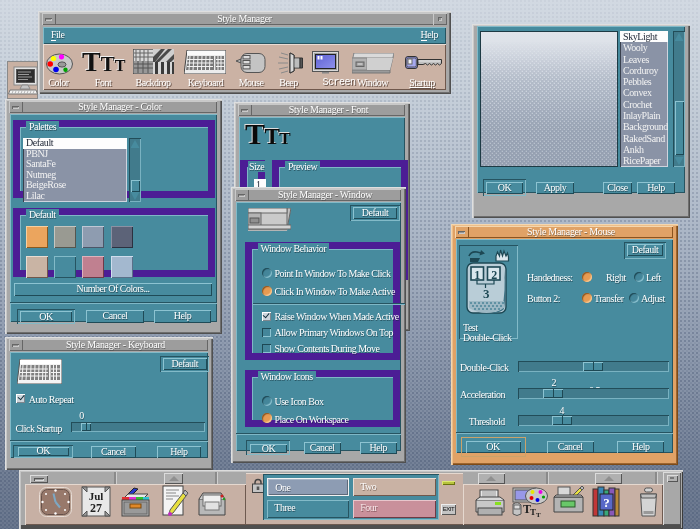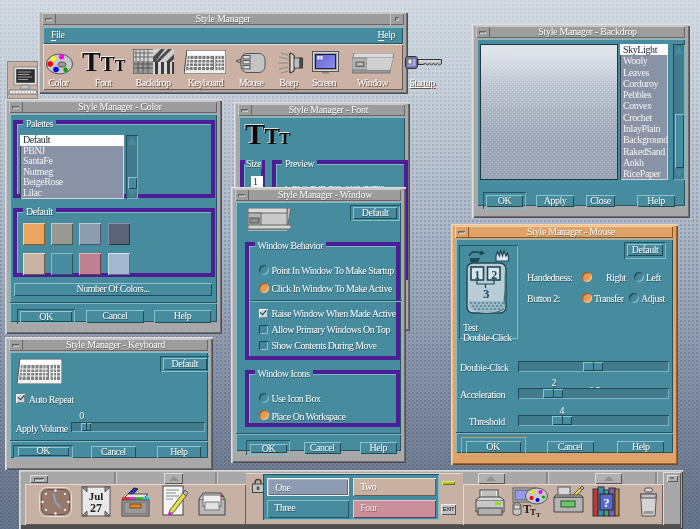--- a/index.html
+++ b/index.html
@@ -7,21 +7,21 @@
 #desk:before{content:"";position:absolute;inset:0;background-image:radial-gradient(circle at 1px 1px,#54637e 30%,transparent 36%);background-size:4px 4px;background-position:2px 2px;-webkit-mask-image:linear-gradient(180deg,transparent 55%,rgba(0,0,0,.3) 80%,rgba(0,0,0,.42) 100%);}
 .win{position:absolute;background:#a8a8a8;box-shadow:inset 1px 1px 0 #dfdfdf,inset 2px 2px 0 #c8c8c8,inset -1px -1px 0 #505050,inset -2px -2px 0 #6e6e6e;padding:2px 5px 6px 5px;}
 .tbar{position:relative;height:12px;padding-left:13px;background:#9d9d9d;box-shadow:inset 1px 1px 0 #c9c9c9,inset -1px -1px 0 #666;color:#fff;text-align:center;font-size:10px;line-height:12px;letter-spacing:-0.3px;margin:0 0 1px 0;text-shadow:0.5px 0.5px 0 rgba(60,60,60,.6);}
 .tbar .mbtn{position:absolute;left:-1px;top:0;width:14px;height:12px;background:#9d9d9d;box-shadow:inset 1px 1px 0 #c9c9c9,inset -1px -1px 0 #666;}
 .tbar .mbtn:after{content:"";position:absolute;left:3px;top:5px;width:7px;height:3px;background:#949494;box-shadow:inset 1px 1px 0 #666,inset -1px -1px 0 #c9c9c9;}
 .tbar .xbtn{position:absolute;right:-1px;top:0;width:14px;height:12px;background:#9d9d9d;box-shadow:inset 1px 1px 0 #c9c9c9,inset -1px -1px 0 #666;}
 .tbar .xbtn:after{content:"";position:absolute;left:5px;top:4px;width:4px;height:4px;background:#949494;box-shadow:inset 1px 1px 0 #666,inset -1px -1px 0 #c9c9c9;}
 .body{position:relative;background:#478b9e;box-shadow:inset 1px 1px 0 #82bac8,inset -1px -1px 0 #265461;height:calc(100% - 19px);font-size:10px;letter-spacing:-0.5px;}
 .btn{position:absolute;background:#478b9e;box-shadow:inset 1px 1px 0 #8cc3d1,inset -1px -1px 0 #1f4b57;color:#fff;font-size:10px;letter-spacing:-0.5px;text-align:center;text-shadow:0.5px 0.5px 0 rgba(15,40,50,.6);}
 .ring{position:absolute;box-shadow:inset 1px 1px 0 #265461,inset -1px -1px 0 #82bac8;}
-.grp{position:absolute;border:4px solid #4c1d95;box-shadow:inset 1px 1px 0 #7fb7c6;}
+.grp{position:absolute;border:7px solid #4c1d95;box-shadow:inset 1px 1px 0 #7fb7c6;}
 .glabel{position:absolute;top:-6px;left:6px;background:#478b9e;padding:0 3px;font-size:10px;letter-spacing:-0.5px;color:#fff;text-shadow:0.5px 0.5px 0 rgba(15,40,50,.6);line-height:11px;}
 .list{position:absolute;background:#8a93a6;box-shadow:inset 1px 1px 0 #39404d,inset -1px -1px 0 #cfd4de;color:#f2f2f2;font-size:10px;letter-spacing:-0.4px;overflow:hidden;}
 .list .row{height:11.3px;line-height:11.3px;padding-left:3px;white-space:nowrap;}
 .list .sel{background:#fdfdfd;color:#1c2433;}
 .c6 .row{height:10.6px;line-height:10.6px;}
 .radio{position:absolute;width:10px;height:10px;border-radius:50%;background:#44869a;box-shadow:inset 1px 1px 1px #1d4854,inset -1px -1px 1px #8cc3d1;}
 .radio.on{background:#e79b51;box-shadow:inset 1px 1px 1px #8a5420,inset -1px -1px 1px #f8cb96;}
 .check{position:absolute;width:9px;height:9px;background:#44869a;box-shadow:inset 1px 1px 0 #1d4854,inset -1px -1px 0 #8cc3d1;}
 .check.on{background:#ccd5dc;box-shadow:inset 1px 1px 0 #fff,inset -1px -1px 0 #7d868d;}
 .check.on:after{content:"";position:absolute;left:1.5px;top:1px;width:4.5px;height:2.5px;border-left:1.6px solid #14303c;border-bottom:1.6px solid #14303c;transform:rotate(-50deg);}
@@ -58,21 +58,21 @@
         <line x1="12" y1="30" x2="11" y2="32.5"></line>
         <line x1="15" y1="30" x2="14" y2="32.5"></line>
         <line x1="18" y1="30" x2="17" y2="32.5"></line>
         <line x1="21" y1="30" x2="20" y2="32.5"></line>
         <line x1="24" y1="30" x2="23" y2="32.5"></line>
         <line x1="27" y1="30" x2="26" y2="32.5"></line>
       </g>
   </svg>
 </div>
 
-<div class="win" style="left:38px;top:11px;width:370px;height:83px;padding-bottom:3px;">
+<div class="win" style="left:38px;top:11px;width:413px;height:83px;padding-bottom:3px;">
   <div class="tbar" style="margin-bottom:2px;padding-right:13px;"><div class="mbtn"></div><div class="xbtn"></div>Style Manager</div>
   <div style="position:relative;height:17px;background:#478b9e;box-shadow:inset 1px 1px 0 #82bac8,inset -1px -1px 0 #265461;color:#fff;font-size:10px;letter-spacing:-0.5px;line-height:16px;text-shadow:0.5px 0.5px 0 rgba(15,40,50,.6);">
     <span style="position:absolute;left:8px;"><span style="border-bottom:1px solid #fff;">F</span>ile</span>
     <span style="position:absolute;right:8px;"><span style="border-bottom:1px solid #fff;">H</span>elp</span>
   </div>
   <div id="iconrow" style="position:relative;height:46px;background:#cbb2a4;box-shadow:inset 1px 1px 0 #e9dcd4,inset -1px -1px 0 #70584c;">
     <svg class="ic" style="left:3px;top:9px;" width="27" height="22" viewBox="0 0 27 22">
       <ellipse cx="13.5" cy="11" rx="13" ry="10" fill="#c8c8c8" stroke="#555"></ellipse>
       <ellipse cx="16" cy="11.5" rx="4" ry="2.6" fill="#9a9a9a" stroke="#555"></ellipse>
       <circle cx="7.5" cy="5.5" r="2.6" fill="#ffff00"></circle>
@@ -172,21 +172,21 @@
       <rect x="3.5" y="3.5" width="20" height="14" fill="#6b6de0" stroke="#222"></rect>
       <linearGradient id="scr" x1="0" y1="0" x2="1" y2="1">
           <stop offset="0" stop-color="#6063d4"></stop>
           <stop offset="1" stop-color="#8d90ec"></stop>
         </linearGradient>
       <rect x="4" y="4" width="19" height="13" fill="url(#scr)"></rect>
       <rect x="5.5" y="5" width="2" height="3.5" fill="#fff"></rect>
         <rect x="8.5" y="5" width="2" height="3.5" fill="#fff"></rect>
       <rect x="10" y="21" width="7" height="1.5" fill="#888"></rect>
     </svg>
-    <div class="iclbl" style="left:281px;top:33px;">Screen</div>
+    <div class="iclbl" style="left:296px;top:33px;font-family:Liberation Mono, monospace;">Screen</div>
     <svg class="ic" style="left:309px;top:9px;" width="42" height="21" viewBox="0 0 42 21">
       <path d="M2 0 h40 l-4 17 h-38 z" fill="#c4c4c4" stroke="#777"></path>
       <path d="M0 17 h38 v3 h-38 z" fill="#9a9a9a" stroke="#777"></path>
       <path d="M2 0 h40 l-1.2 5 h-40 z" fill="#dadada" stroke="#888"></path>
       <path d="M0 5 h15 v12 h-15 z" fill="#b2b2b2" stroke="#888"></path>
       <path d="M15 5 h26 l-3 12 h-23 z" fill="#d0d0d0"></path>
       <rect x="4" y="9" width="8" height="4.5" fill="#989898" stroke="#666"></rect>
       <path d="M5.5 11 h5" stroke="#e8e8e8"></path>
     </svg>
     <div class="iclbl" style="left:329.5px;top:33px;">Window</div>
@@ -195,21 +195,20 @@
       <rect x="1.8" y="4" width="9.5" height="9" rx="1.5" fill="#a6a8ee" stroke="#555"></rect>
       <rect x="3" y="5" width="4" height="5" fill="#f2f2f6" stroke="#666"></rect>
       <path d="M13 5.5 h23.5 v4 l-2 1.5 l-2 -1.5 l-2 1.5 l-2 -1.5 l-2 1.5 l-2 -1.5 l-2 1.5 l-2 -1.5 l-2.5 1 h-5 z" fill="#c0c0c0" stroke="#333"></path>
       <path d="M13.5 6.5 h22 v1 h-22 z" fill="#e8e8e8"></path>
     </svg>
     <div class="iclbl" style="left:379px;top:33px;text-decoration:underline;">Startup</div>
   </div>
 </div>
 
 <div class="win" style="left:472px;top:24px;width:218px;height:194px;">
-  <div class="tbar"><div class="mbtn"></div>Style Manager - Backdrop</div>
   <div class="body">
     <div style="position:absolute;left:3px;top:5px;width:138px;height:136px;border:1px solid #1d3a44;background:linear-gradient(180deg,#e0e4ea 0%,#dadfe7 18%,#ccd3dd 45%,#bac3cf 72%,#b4bdca 100%);">
       <div style="position:absolute;inset:0;background-image:radial-gradient(circle at 1px 1px,#7e8a9e 35%,transparent 42%),radial-gradient(circle at 1px 1px,#7e8a9e 35%,transparent 42%);background-size:4px 4px,4px 4px;background-position:0 0,2px 2px;-webkit-mask-image:linear-gradient(180deg,transparent 7%,rgba(0,0,0,.35) 35%,rgba(0,0,0,.55) 70%,rgba(0,0,0,.6) 100%);"></div>
     </div>
     <div class="list" style="left:143px;top:5px;width:48px;height:136px;">
       <div class="row sel">SkyLight</div>
         <div class="row">Wooly</div>
         <div class="row">Leaves</div>
         <div class="row">Corduroy</div>
         <div class="row">Pebbles</div>
@@ -222,21 +221,21 @@
         <div class="row">RicePaper</div>
     </div>
     <div class="vsb" style="left:196px;top:5px;height:136px;">
         <div class="up"></div>
         <div class="dn"></div>
         <div class="th" style="top:70px;height:54px;"></div>
       </div>
     <div class="ring" style="left:6px;top:153px;width:43px;height:17px;"></div>
     <div class="btn" style="left:9px;top:155.5px;width:37px;height:12px;">OK</div>
     <div class="btn" style="left:59px;top:155.5px;width:38px;height:12px;">Apply</div>
-    <div class="btn" style="left:109px;top:155.5px;width:29px;height:12px;">Close</div>
+    <div class="btn" style="left:126px;top:155.5px;width:29px;height:12px;">Close</div>
     <div class="btn" style="left:160px;top:155.5px;width:38px;height:12px;">Help</div>
   </div>
 </div>
 
 <div class="win" style="left:234px;top:102px;width:176px;height:229px;">
   <div class="tbar"><div class="mbtn"></div>Style Manager - Font</div>
   <div class="body">
     <div style="position:absolute;left:6px;top:4px;color:#0a0a0a;text-shadow:-1px -1px 0 #ddd;font-weight:bold;line-height:25px;"><span style="font-size:30px;">T</span><span style="font-size:23px;">T</span><span style="font-size:17px;">T</span></div>
     <div class="grp" style="left:1px;top:43px;width:25px;height:120px;">
         <div class="glabel" style="left:1px;padding:0 1px;">Size</div>
@@ -300,21 +299,21 @@
       <rect x="0" y="0" width="39" height="5" fill="#dadada" stroke="#666"></rect>
       <rect x="0" y="5" width="13" height="15" fill="#b4b4b4" stroke="#666"></rect>
       <rect x="2" y="10" width="9" height="5" fill="#909090" stroke="#555"></rect>
       <rect x="0" y="17" width="43" height="4" fill="#d4d4d4" stroke="#666"></rect>
     </svg>
     <div class="ring" style="left:114px;top:3px;width:50px;height:16px;"></div>
     <div class="btn" style="left:116.7px;top:5.3px;width:44.6px;height:12px;">Default</div>
     <div class="grp" style="left:8.5px;top:40px;width:155.5px;height:118px;">
         <div class="glabel">Window Behavior</div>
       <div class="radio" style="left:10px;top:19px;"></div>
-        <div class="lbl" style="left:23px;top:19px;">Point In Window To Make Startup</div>
+        <div class="lbl" style="left:23px;top:19px;">Point In Window To Make Click</div>
       <div class="radio on" style="left:10px;top:36.6px;"></div>
         <div class="lbl" style="left:23px;top:37px;">Click In Window To Make Active</div>
       <div class="sep" style="left:1px;top:54px;width:152px;"></div>
       <div class="check on" style="left:10px;top:63px;"></div>
         <div class="lbl" style="left:23px;top:62px;">Raise Window When Made Active</div>
       <div class="check" style="left:10px;top:78.5px;"></div>
         <div class="lbl" style="left:23px;top:78px;">Allow Primary Windows On Top</div>
       <div class="check" style="left:10px;top:94.5px;"></div>
         <div class="lbl" style="left:23px;top:94px;">Show Contents During Move</div>
     </div>
@@ -357,21 +356,21 @@
           <line x1="36.5" y1="6" x2="36.5" y2="21"></line>
           <line x1="39.5" y1="6" x2="39.5" y2="21"></line>
         </g>
       <rect x="32" y="6" width="1.6" height="15" fill="#f4f4f4"></rect>
     </svg>
     <div class="ring" style="left:150px;top:4px;width:49px;height:16px;"></div>
     <div class="btn" style="left:152.5px;top:6.4px;width:44.6px;height:12px;">Default</div>
     <div class="check on" style="left:6.3px;top:41.5px;"></div>
       <div class="lbl" style="left:18.8px;top:41.5px;">Auto Repeat</div>
     <div class="lbl" style="left:69.3px;top:57.8px;">0</div>
-    <div class="lbl" style="left:5.4px;top:71px;">Apply Volume</div>
+    <div class="lbl" style="left:5.4px;top:71px;">Click Startup</div>
     <div class="strack" style="left:61px;top:69.7px;width:134px;height:10.4px;"></div>
     <div class="sthumb" style="left:70.8px;top:70.7px;width:10.4px;height:8.4px;"></div>
     <div class="sep" style="left:0px;top:88px;width:100%;"></div>
     <div class="ring" style="left:3.3px;top:92.6px;width:60px;height:13.6px;"></div>
     <div class="btn" style="left:7.5px;top:95px;width:51.4px;height:8.8px;line-height:8.8px;">OK</div>
     <div class="btn" style="left:81.2px;top:93.6px;width:44.6px;height:12px;">Cancel</div>
     <div class="btn" style="left:147.2px;top:93.6px;width:43.4px;height:12px;">Help</div>
   </div>
 </div>
 

